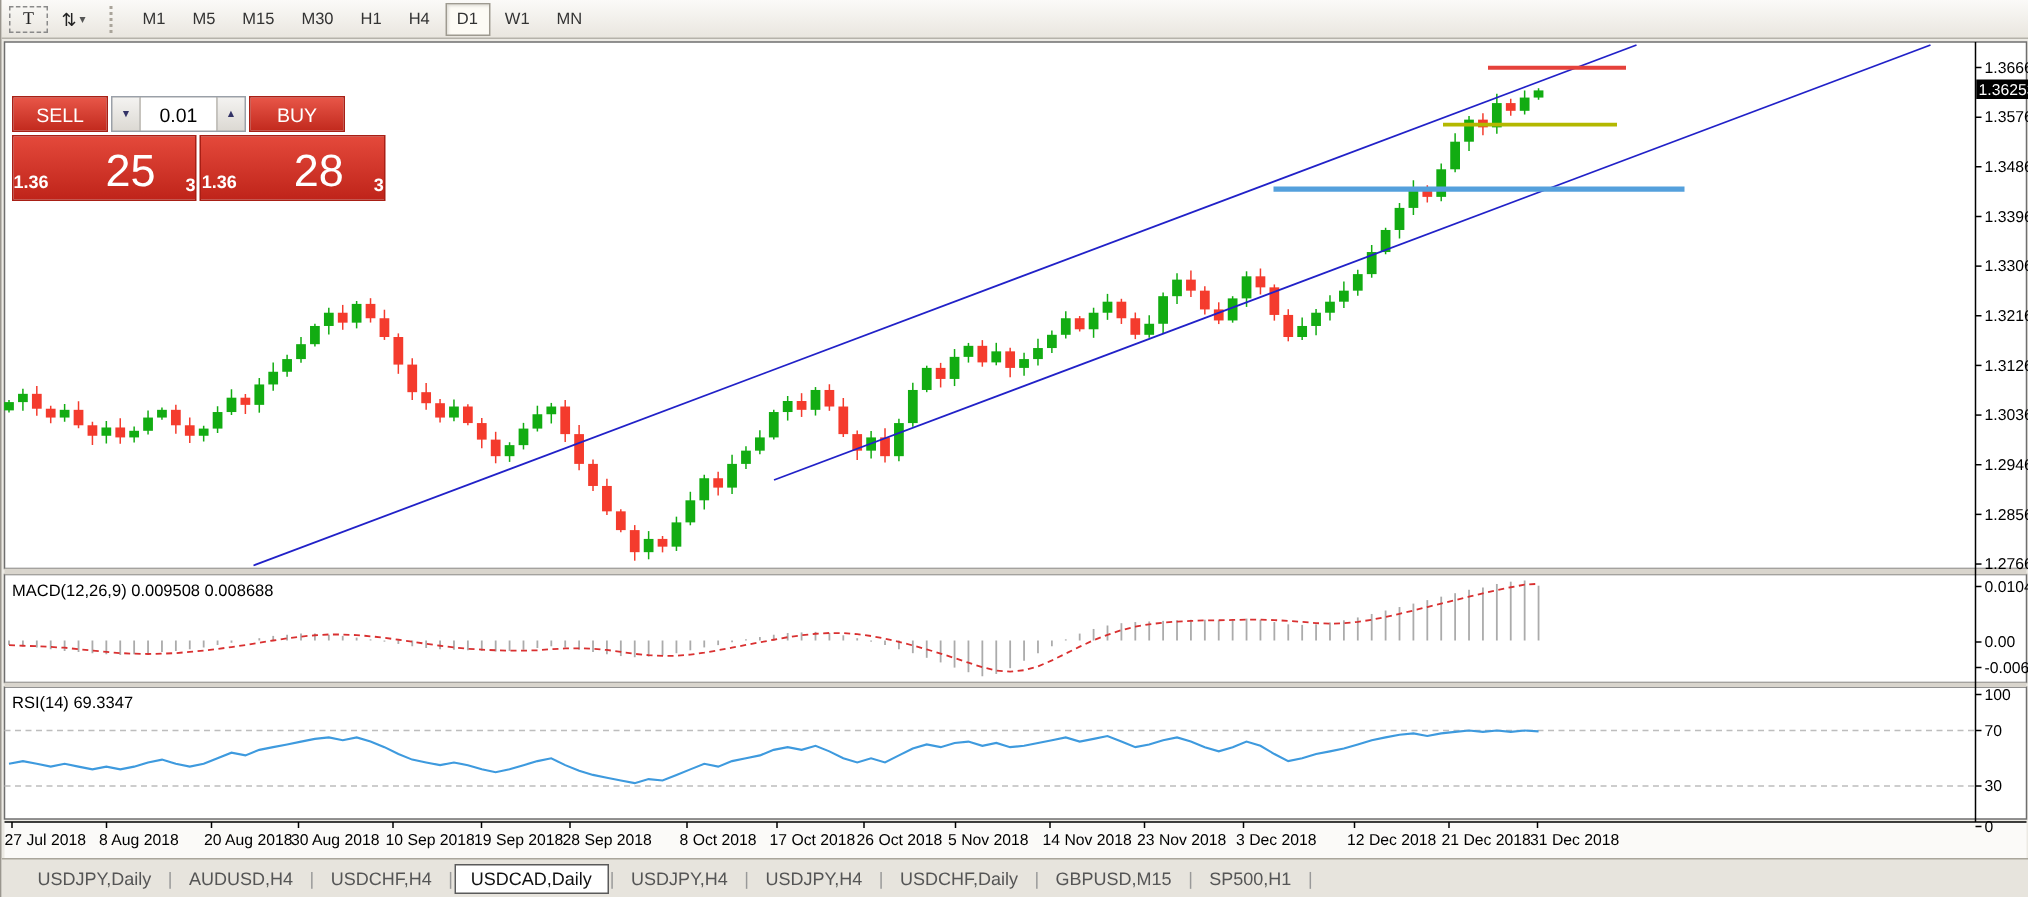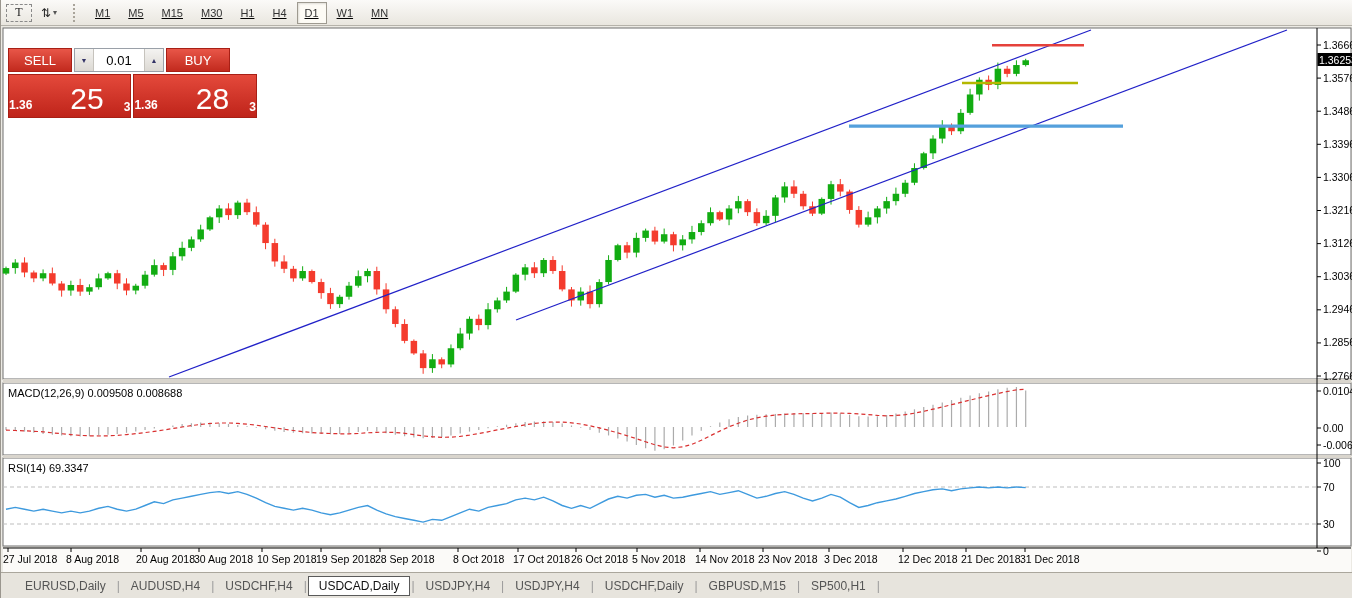--- a/index.html
+++ b/index.html
@@ -16,21 +16,21 @@
   .grip{width:5px;height:18px;margin:0 6px 0 8px;border-left:2px dotted #a9a49a;}
   .tf-btn{height:20px;padding:0 7px;display:flex;align-items:center;font-size:11px;color:#333;
     border:1px solid transparent;margin:0 1px;}
   .tf-btn.active{background:#fdfbf5;border:1px solid #9e9a90;box-shadow:inset 1px 1px 2px rgba(0,0,0,.12);}
   
   #chartwrap{position:absolute;left:0;top:26px;width:1352px;height:546px;}
   #cv{position:absolute;left:0;top:0;}
   #chart-title{position:absolute;left:9px;top:6px;font-size:12px;color:#000;}
   #chart-title .tri{font-size:8px;vertical-align:1px;}
   
-  #trade{position:absolute;left:7px;top:22px;width:222px;}
+  #trade{position:absolute;left:7px;top:38px;width:222px;}
   #trade .row1{display:flex;height:24px;}
   .sell-btn,.buy-btn{width:62px;background:linear-gradient(#e85648,#c22a1e);color:#fff;font-size:13px;
     display:flex;align-items:center;justify-content:center;border:1px solid #a81f15;}
   .volwrap{flex:1;display:flex;border:1px solid #9aa0a8;background:#a3a3a3;margin:0 2px;}
   .vol-step{width:18px;background:linear-gradient(#f4f3f1,#dcd9d3);color:#336;font-size:7px;
     display:flex;align-items:center;justify-content:center;border-right:1px solid #c6c3bd;}
   .vol-step.r{border-right:none;border-left:1px solid #c6c3bd;}
   .vol-val{flex:1;display:flex;align-items:center;justify-content:center;font-size:13px;color:#000;background:#fff;}
   #trade .row2{display:flex;margin-top:2px;height:44px;}
   .price-btn{flex:1;background:linear-gradient(#e4493b,#bf241a);color:#fff;display:flex;align-items:flex-end;
@@ -51,21 +51,21 @@
 
 <div id="app">
 
   <div id="toolbar">
     <div class="tool-btn tbox">T</div>
     <div class="tool-btn">
       <span class="arrowsicon">⇅</span>
       <span class="caret">▾</span>
     </div>
     <div class="grip"></div>
-    <div id="tf-group" style="display:flex;text-decoration:underline;">
+    <div id="tf-group" style="display:flex;">
         <div class="tf-btn">M1</div>
         <div class="tf-btn">M5</div>
         <div class="tf-btn">M15</div>
         <div class="tf-btn">M30</div>
         <div class="tf-btn">H1</div>
         <div class="tf-btn">H4</div>
         <div class="tf-btn active">D1</div>
         <div class="tf-btn">W1</div>
         <div class="tf-btn">MN</div>
       </div>
@@ -521,21 +521,21 @@
         <div class="price-btn">
           <span class="pp">1.36</span>
             <span class="pb">28</span>
             <span class="ps">3</span>
         </div>
       </div>
     </div>
   </div>
 
   <div id="tabbar">
-      <div class="tab">EURUSD,Daily</div>
+      <div class="tab">USDJPY,Daily</div>
       <span class="tabsep">|</span>
       <div class="tab">AUDUSD,H4</div>
       <span class="tabsep">|</span>
       <div class="tab">USDCHF,H4</div>
       <span class="tabsep">|</span>
       <div class="tab active">USDCAD,Daily</div>
       <span class="tabsep">|</span>
       <div class="tab">USDJPY,H4</div>
       <span class="tabsep">|</span>
       <div class="tab">USDJPY,H4</div>

